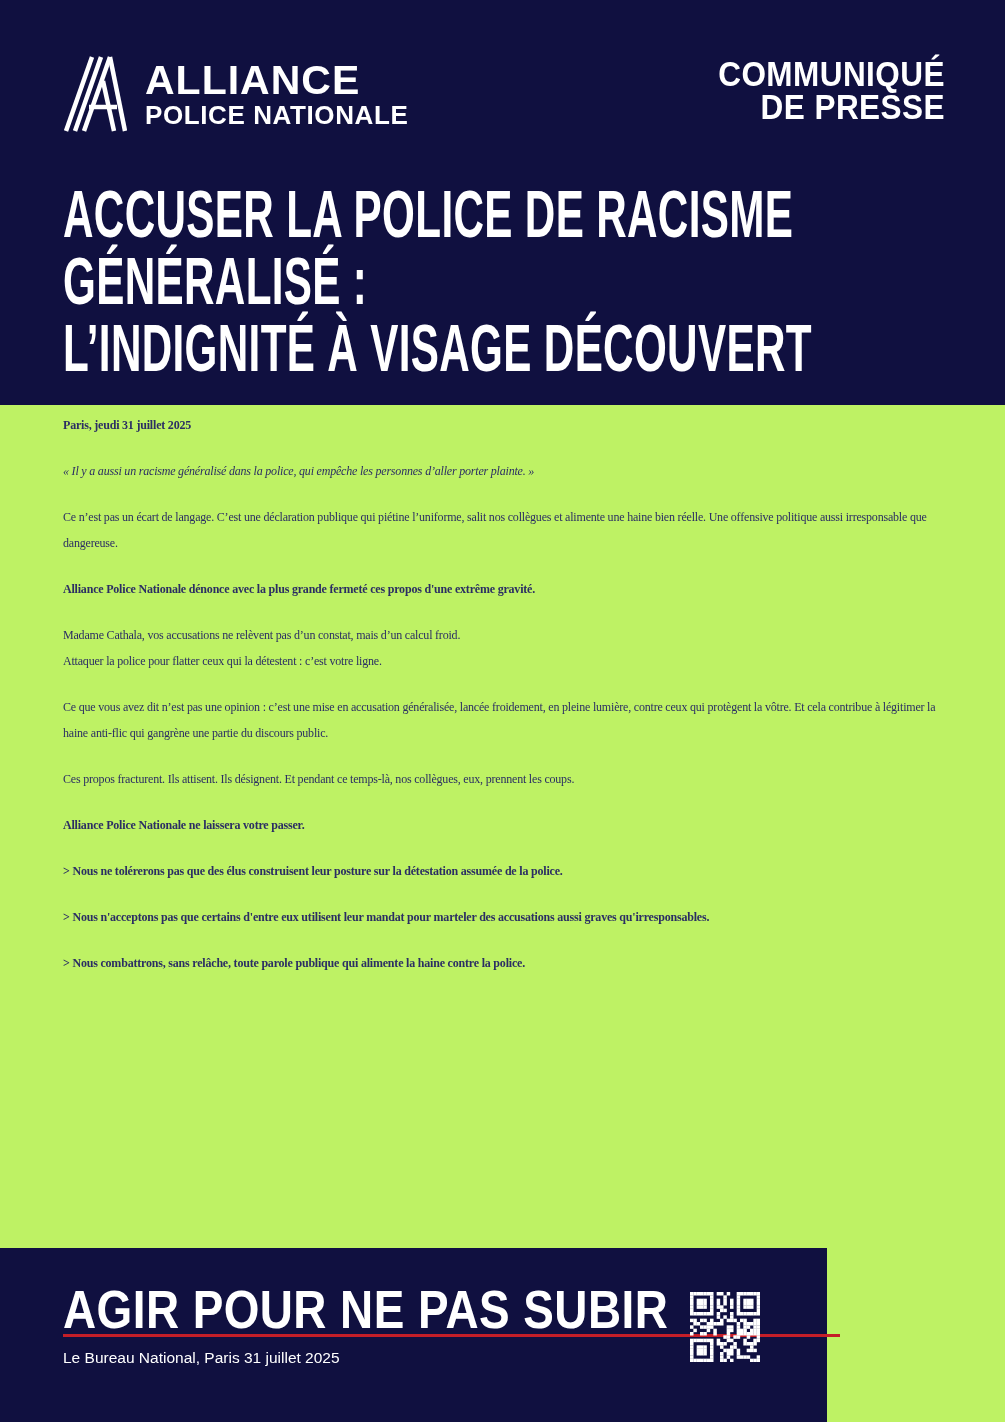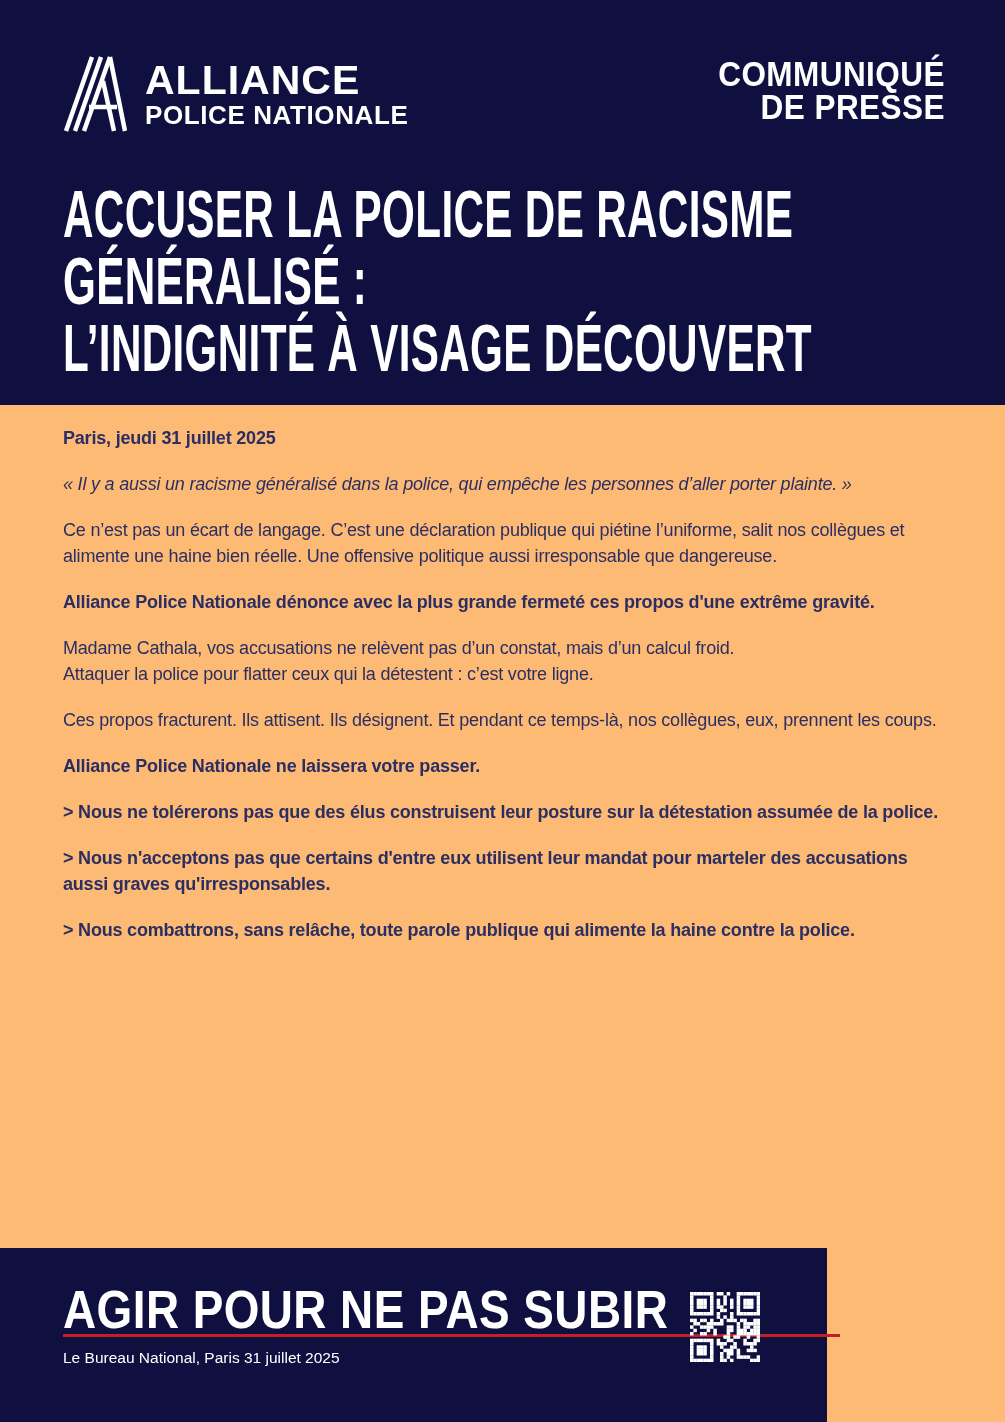--- a/index.html
+++ b/index.html
@@ -1,20 +1,20 @@
 <!DOCTYPE html>
 <html lang="fr"><head>
 <meta charset="utf-8">
 <style>
   html,body{margin:0;padding:0;background:#e8e8e8;}
   .page{
     position:relative;
     width:1005px;height:1422px;
     margin:0 auto;
-    background:#fdba74;
+    background:#bef264;
     font-family:"Liberation Sans",sans-serif;
     overflow:hidden;
   }
   
   .hdr{
     position:absolute;top:0;left:0;
     width:1005px;height:405px;
     background:#101040;
     box-sizing:border-box;
     padding:55px 60px 0 63px;
@@ -42,24 +42,25 @@
     font-weight:bold;font-size:66px;line-height:67px;
     transform:scaleX(0.64);transform-origin:0 0;
     letter-spacing:0.5px;
     white-space:nowrap;
   }
   
   .doc-body{
     position:absolute;top:405px;left:0;
     width:1005px;height:843px;
     box-sizing:border-box;
-    padding:20px 60px 0 63px;
+    padding:7px 60px 0 63px;
     color:#2b2e63;
-    font-size:18px;line-height:26px;letter-spacing:-0.2px;
+    font-size:12px;line-height:26px;letter-spacing:-0.2px;
     overflow:hidden;
+    font-family:Liberation Serif, serif;
   }
   .doc-body p{margin:0 0 20px 0;}
   .b{font-weight:bold;}
   .i{font-style:italic;}
   .prewrap{white-space:pre-line;}
   
   .ftr{
     position:absolute;top:1248px;left:0;
     width:827px;height:174px;
     background:#101040;
@@ -120,20 +121,21 @@
     </h1>
   </header>
 
   <main class="doc-body">
     <p class="b">Paris, jeudi 31 juillet 2025</p>
     <p class="i">« Il y a aussi un racisme généralisé dans la police, qui empêche les personnes d’aller porter plainte. »</p>
     <p>Ce n’est pas un écart de langage. C’est une déclaration publique qui piétine l’uniforme, salit nos collègues et alimente une haine bien réelle. Une offensive politique aussi irresponsable que dangereuse.</p>
     <p class="b">Alliance Police Nationale dénonce avec la plus grande fermeté ces propos d'une extrême gravité.</p>
     <p class="prewrap">Madame Cathala, vos accusations ne relèvent pas d’un constat, mais d’un calcul froid.
 Attaquer la police pour flatter ceux qui la détestent : c’est votre ligne.</p>
+    <p>Ce que vous avez dit n’est pas une opinion : c’est une mise en accusation généralisée, lancée froidement, en pleine lumière, contre ceux qui protègent la vôtre. Et cela contribue à légitimer la haine anti-flic qui gangrène une partie du discours public.</p>
     <p>Ces propos fracturent. Ils attisent. Ils désignent. Et pendant ce temps-là, nos collègues, eux, prennent les coups.</p>
     <p class="b">Alliance Police Nationale ne laissera votre passer.</p>
     <p class="b">&gt; Nous ne tolérerons pas que des élus construisent leur posture sur la détestation assumée de la police.</p>
     <p class="b">&gt; Nous n'acceptons pas que certains d'entre eux utilisent leur mandat pour marteler des accusations aussi graves qu'irresponsables.</p>
     <p class="b">&gt; Nous combattrons, sans relâche, toute parole publique qui alimente la haine contre la police.</p>
   </main>
 
   <footer class="ftr">
     <div class="slogan">AGIR POUR NE PAS SUBIR</div>
     <div class="redline"></div>

